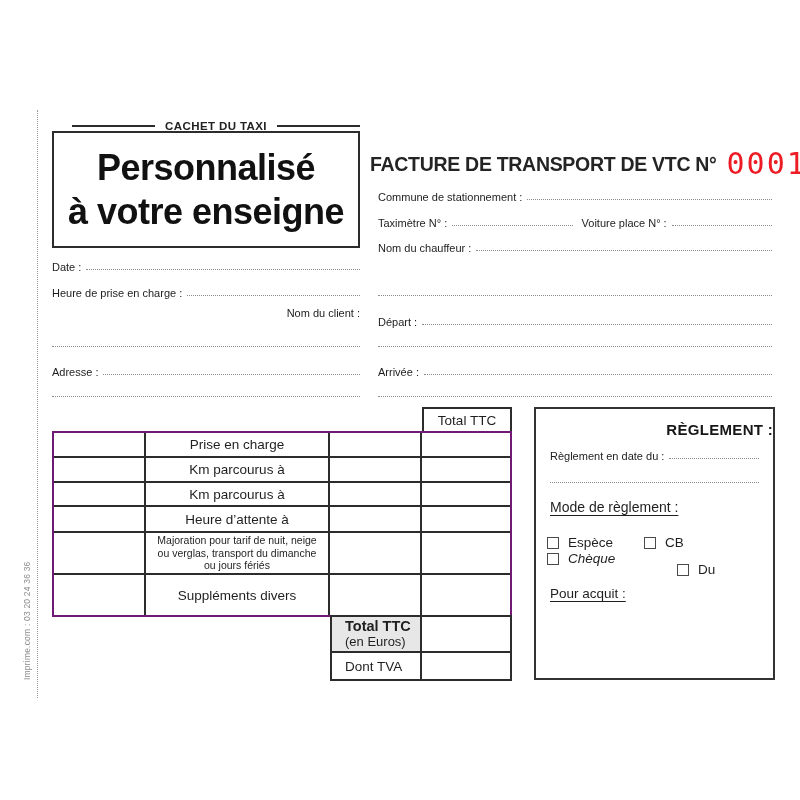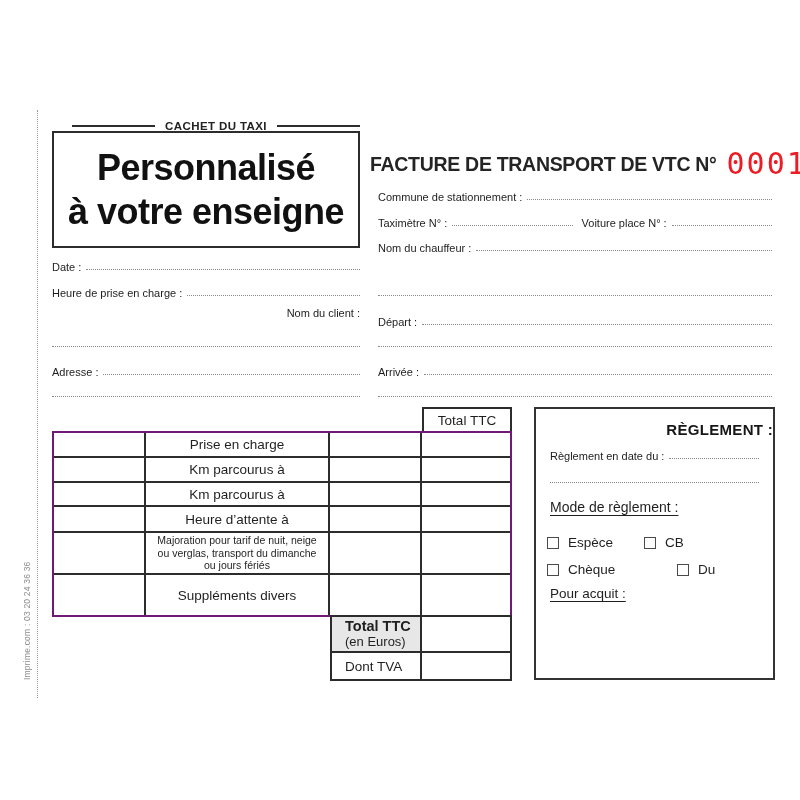--- a/index.html
+++ b/index.html
@@ -191,21 +191,21 @@
     <div class="reg-mode u">Mode de règlement :</div>
 
     <span class="cb-item" style="left:11px;top:126px;">
       <span class="cb"></span>
       <span>Espèce</span>
     </span>
     <span class="cb-item" style="left:108px;top:126px;">
       <span class="cb"></span>
       <span>CB</span>
     </span>
-    <span class="cb-item" style="left:11px;top:153px;">
+    <span class="cb-item" style="left:11px;top:142px;font-style:italic;">
       <span class="cb"></span>
       <span>Chèque</span>
     </span>
     <span class="cb-item" style="left:108px;top:153px;padding-left:33px;">
       <span class="cb"></span>
       <span>Du</span>
     </span>
 
     <div class="reg-acquit u">Pour acquit :</div>
   </div>

